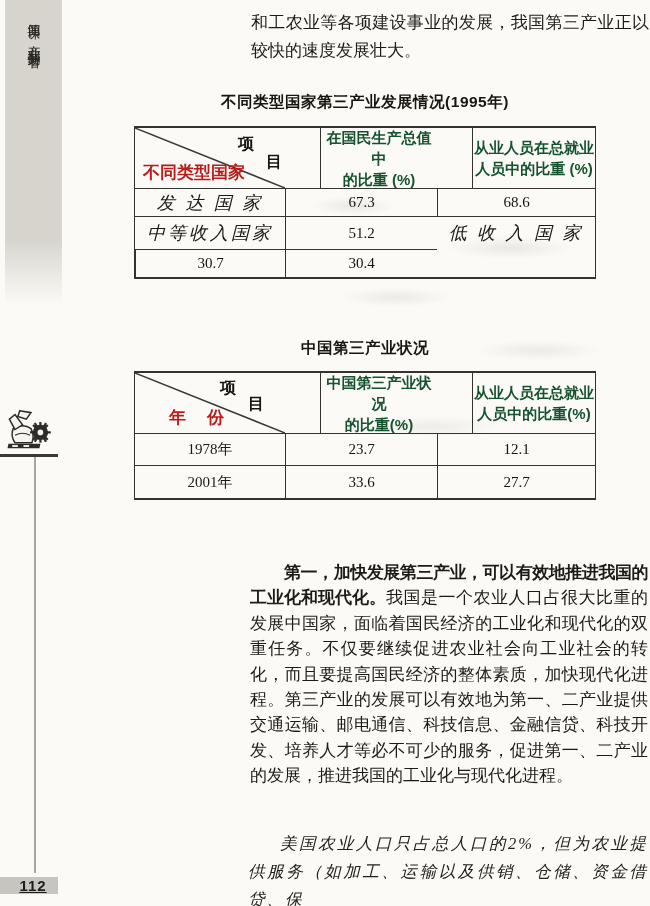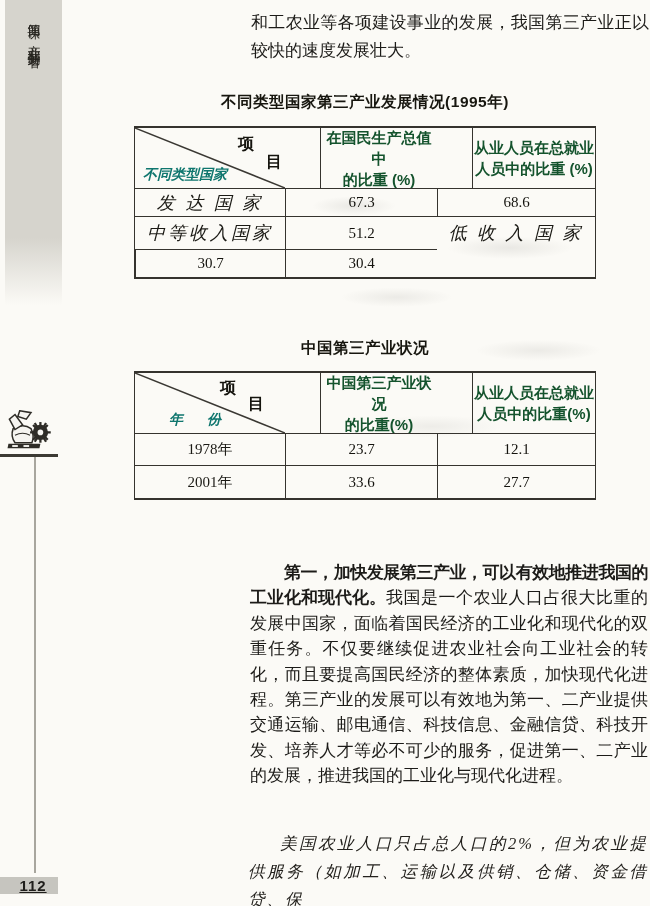--- a/index.html
+++ b/index.html
@@ -70,23 +70,22 @@
   .hcell{
     flex-direction:column;font-family:var(--sans);font-weight:700;
     font-size:15px;line-height:21px;color:#14532d;text-align:center;margin-left:35px;
   }
   .corner{position:relative;}
   .diag{position:absolute;left:0;top:0;width:100%;height:100%;}
   .c-item{
     position:absolute;font-family:var(--sans);font-weight:700;font-size:16px;color:#15140e;
   }
   .c-label{
-    position:absolute;font-family:var(--sans);font-weight:700;font-size:14px;color:#0f766e;
+    position:absolute;font-family:var(--sans);font-weight:700;font-size:17px;color:#b91c1c;
     white-space:nowrap;
-    font-style:italic;
   }
   .lcell{font-style:italic;font-size:18px;letter-spacing:3px;color:#1a1914;}
   .ycell{font-size:15px;color:#1a1914;}
   .vcell{font-size:15px;color:#14130e;}
   
   .bleed{
     position:absolute;left:290px;top:130px;width:355px;height:380px;pointer-events:none;
     background:
       radial-gradient(60px 14px at 18% 20%,rgba(80,78,70,.10),rgba(80,78,70,0) 70%),
       radial-gradient(90px 16px at 62% 31%,rgba(80,78,70,.10),rgba(80,78,70,0) 70%),

